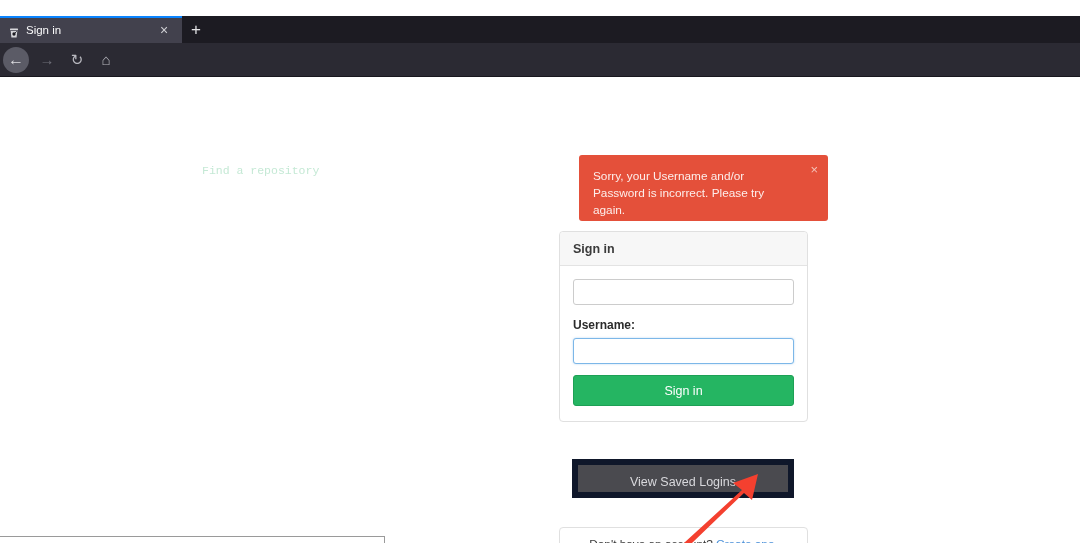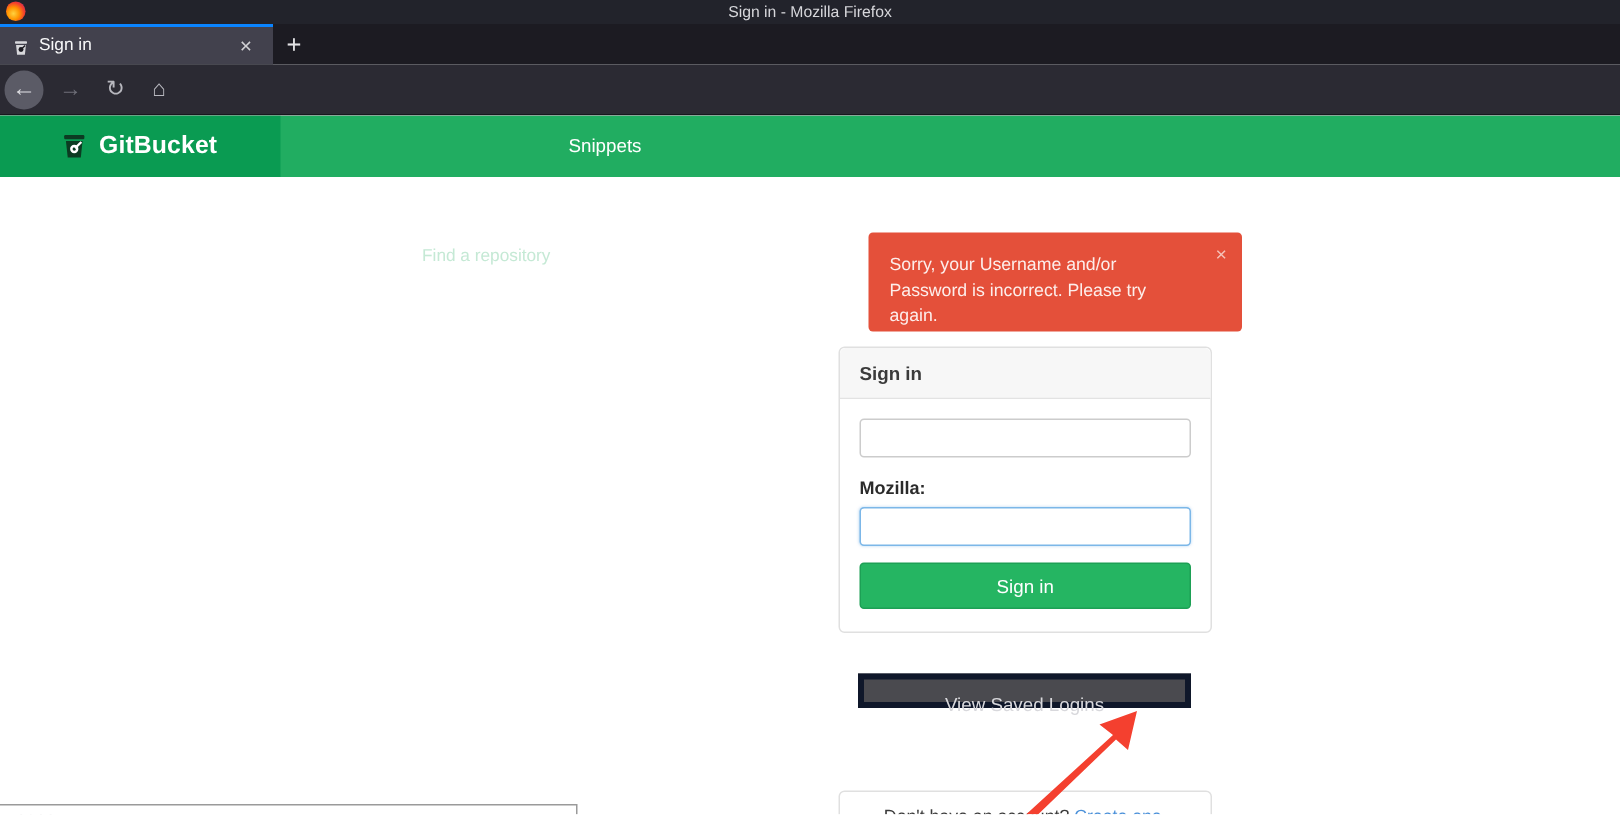--- a/index.html
+++ b/index.html
@@ -196,30 +196,29 @@
   .gb-brand-icon { width: 19px; height: 19px; display: block; }
   .gb-brand-text {
     font-size: 16.5px;
     font-weight: bold;
     color: #ffffff;
     line-height: 20px;
     letter-spacing: .1px;
   }
   .gb-search {
     position: absolute;
-    top: 81px; left: 212px;
+    top: 81px; left: 194px;
     width: 163px; height: 25px;
     background: rgba(255,255,255,0.16);
     border: none;
     border-radius: 2px;
     color: #e3f6ea;
     font-size: 11.5px;
     padding: 0 8px;
-    font-family: Liberation Sans, sans-serif;
-    text-align: right;
+    font-family: Liberation Mono, monospace;
   }
   .gb-search::placeholder { color: #c5e9d5; }
   .gb-nav-snippets {
     position: absolute;
     top: 11px; left: 379px;
     font-size: 12.5px;
     color: #ffffff;
     line-height: 18px;
   }
 
@@ -300,25 +299,25 @@
     border: 1px solid #1da055;
     border-radius: 3px;
     color: #ffffff;
     font-size: 12.5px;
     font-family: "Liberation Sans", sans-serif;
   }
 
   
   .saved-logins {
     position: absolute;
-    top: 372px; left: 572px;
+    top: 382px; left: 572px;
     width: 222px;
-    height: 23px;
+    height: 39px;
     background: #4a4a4f;
-    border: 4px solid #0f172a;
+    border: 6px solid #0f172a;
     color: #d8d8dc;
     font-size: 12.5px;
     line-height: 35px;
     text-align: center;
   }
 
   
   .panel-create {
     position: absolute;
     top: 450px; left: 559px;
@@ -356,24 +355,20 @@
     padding: 2px 6px;
     white-space: nowrap;
     overflow: hidden;
   }
 </style>
 </head>
 <body>
 
 <div id="screen">
 
-  <div class="titlebar">
-    <span class="ff-logo"></span>
-    <span>Sign in - Mozilla Firefox</span>
-  </div>
 
   <div class="tabstrip">
     <div class="tab">
       <span class="tab-favicon">
         <svg width="12" height="12" viewBox="0 0 24 24">
           <rect x="4" y="3" width="16" height="3.4" rx="1" fill="#d7d7db"></rect>
           <path d="M5.4 8 H18.6 L17.2 21 H6.8 Z" fill="#d7d7db"></path>
           <circle cx="12" cy="14" r="3.3" fill="#1c1b22"></circle>
           <path d="M12 14 L17.5 8.6" stroke="#1c1b22" stroke-width="1.8" fill="none"></path>
         </svg>
@@ -409,50 +404,34 @@
           <circle cx="3.6" cy="5.5" r="2.8" fill="none" stroke="#c7c7cc" stroke-width="1.3"></circle>
           <line x1="6.6" y1="5.5" x2="16" y2="5.5" stroke="#c7c7cc" stroke-width="1.3"></line>
         </svg>
       </span>
       <span class="url-text"><span class="host">10.10.10.250</span><span>:8080/signin</span></span>
     </div>
   </div>
 
   <div class="page">
 
-    <div class="gb-header">
-      <div class="gb-header-left"></div>
-      <div class="gb-brand">
-        <span class="gb-brand-icon">
-          <svg width="19" height="19" viewBox="0 0 24 24">
-            <rect x="3.5" y="2.5" width="17" height="3.6" rx="1" fill="#0c3b22"></rect>
-            <path d="M5 7.6 H19 L17.5 21.5 H6.5 Z" fill="#0c3b22"></path>
-            <circle cx="12" cy="14.3" r="3.5" fill="#ffffff"></circle>
-            <circle cx="12" cy="14.3" r="1.4" fill="#0c3b22"></circle>
-            <path d="M12.7 13.6 L18 8.4" stroke="#ffffff" stroke-width="2" fill="none"></path>
-          </svg>
-        </span>
-        <span class="gb-brand-text">GitBucket</span>
-      </div>
-      <div class="gb-nav-snippets">Snippets</div>
-    </div>
 
     <input class="gb-search" type="text" placeholder="Find a repository" style="">
 
     <div class="alert">
       <div class="alert-text">Sorry, your Username and/or Password is incorrect. Please try again.</div>
       <div class="alert-close">×</div>
     </div>
 
     <div class="panel">
       <div class="panel-head">Sign in</div>
       <div class="panel-body">
         <input class="field-input" type="text" value="" style="">
         <div class="field-gap"></div>
-        <label class="field-label">Mozilla:</label>
+        <label class="field-label">Username:</label>
         <input class="field-input focused" type="password" value="" style="">
         <button class="btn-signin">Sign in</button>
       </div>
     </div>
 
     <div class="saved-logins">View Saved Logins</div>
 
     <div class="panel-create">
       <span>Don't have an account?</span>
       <a href="#">Create one.</a>

